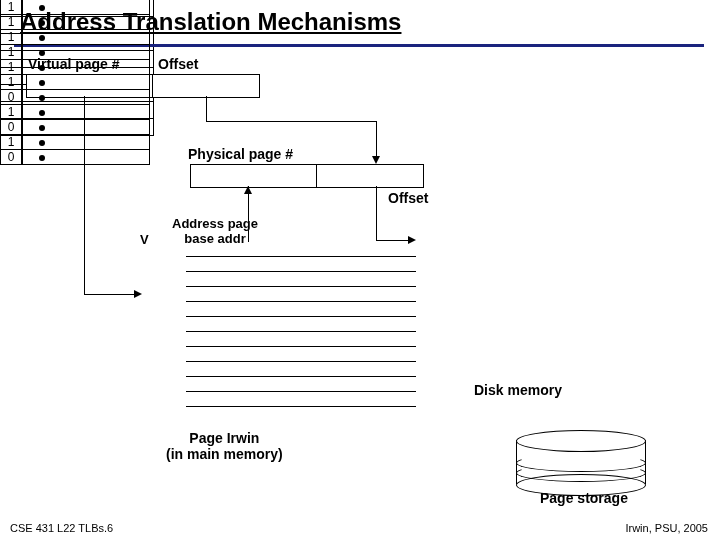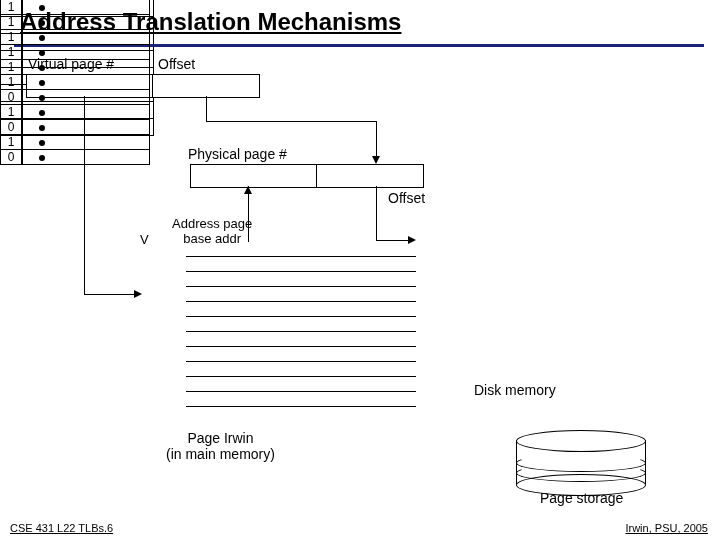--- a/index.html
+++ b/index.html
@@ -1,20 +1,20 @@
 <!DOCTYPE html>
 <html><head>
 <meta charset="utf-8">
 <style>
   html,body{margin:0;padding:0;font-family:Arial,Helvetica,sans-serif;font-size:14px;color:#000;}
   body{width:720px;height:540px;position:relative;background:#fff;overflow:hidden;}
   .title{position:absolute;left:20px;top:8px;font-size:24px;font-weight:bold;text-decoration:underline;}
   .title-rule{position:absolute;left:14px;top:44px;width:690px;height:0;border-top:3px solid #1a237e;}
   
-  .lbl{position:absolute;font-size:14px;font-weight:normal;}
+  .lbl{position:absolute;font-size:14px;font-weight:bold;}
   .box{position:absolute;border:1px solid #000;background:#fff;}
   .vline{position:absolute;width:0;border-left:1px solid #000;}
   .hline{position:absolute;height:0;border-top:1px solid #000;}
   
   .va{left:26px;top:74px;width:232px;height:22px;}
   .va .mid{position:absolute;left:125px;top:0;width:0;height:100%;border-left:1px solid #000;}
   
   .pa{left:190px;top:164px;width:232px;height:22px;}
   .pa .mid{position:absolute;left:125px;top:0;width:0;height:100%;border-left:1px solid #000;}
   
@@ -25,22 +25,22 @@
   .row .dot{position:absolute;left:16px;top:5px;width:6px;height:6px;background:#000;border-radius:50%;}
   
   .mm{left:416px;top:236px;width:154px;height:144px;}
   .mm .r{height:18px;border:1px solid #000;margin-top:-1px;box-sizing:border-box;}
   
   .disk{position:absolute;left:516px;top:430px;width:128px;height:64px;}
   .disk .ell{position:absolute;left:0;width:128px;height:20px;border:1px solid #000;border-radius:50%;background:#fff;}
   .disk .side{position:absolute;left:0;top:10px;width:128px;height:44px;border-left:1px solid #000;border-right:1px solid #000;}
   .disk .strip{position:absolute;left:0;width:128px;height:16px;border:1px solid #000;border-radius:50%/50%;border-top-color:transparent;}
   
-  .foot-l{position:absolute;left:10px;bottom:6px;font-size:11px;text-decoration:underline;}
-  .foot-r{position:absolute;right:12px;bottom:6px;font-size:11px;text-decoration:underline;}
+  .foot-l{position:absolute;left:10px;bottom:6px;font-size:11px;}
+  .foot-r{position:absolute;right:12px;bottom:6px;font-size:11px;}
   
   .ah{position:absolute;width:0;height:0;border-left:4px solid transparent;border-right:4px solid transparent;border-top:8px solid #000;}
   .ahR{position:absolute;width:0;height:0;border-top:4px solid transparent;border-bottom:4px solid transparent;border-left:8px solid #000;}
 </style>
 </head>
 <body>
 
 <div class="title">Address Translation Mechanisms</div>
 <div class="title-rule"></div>
 

